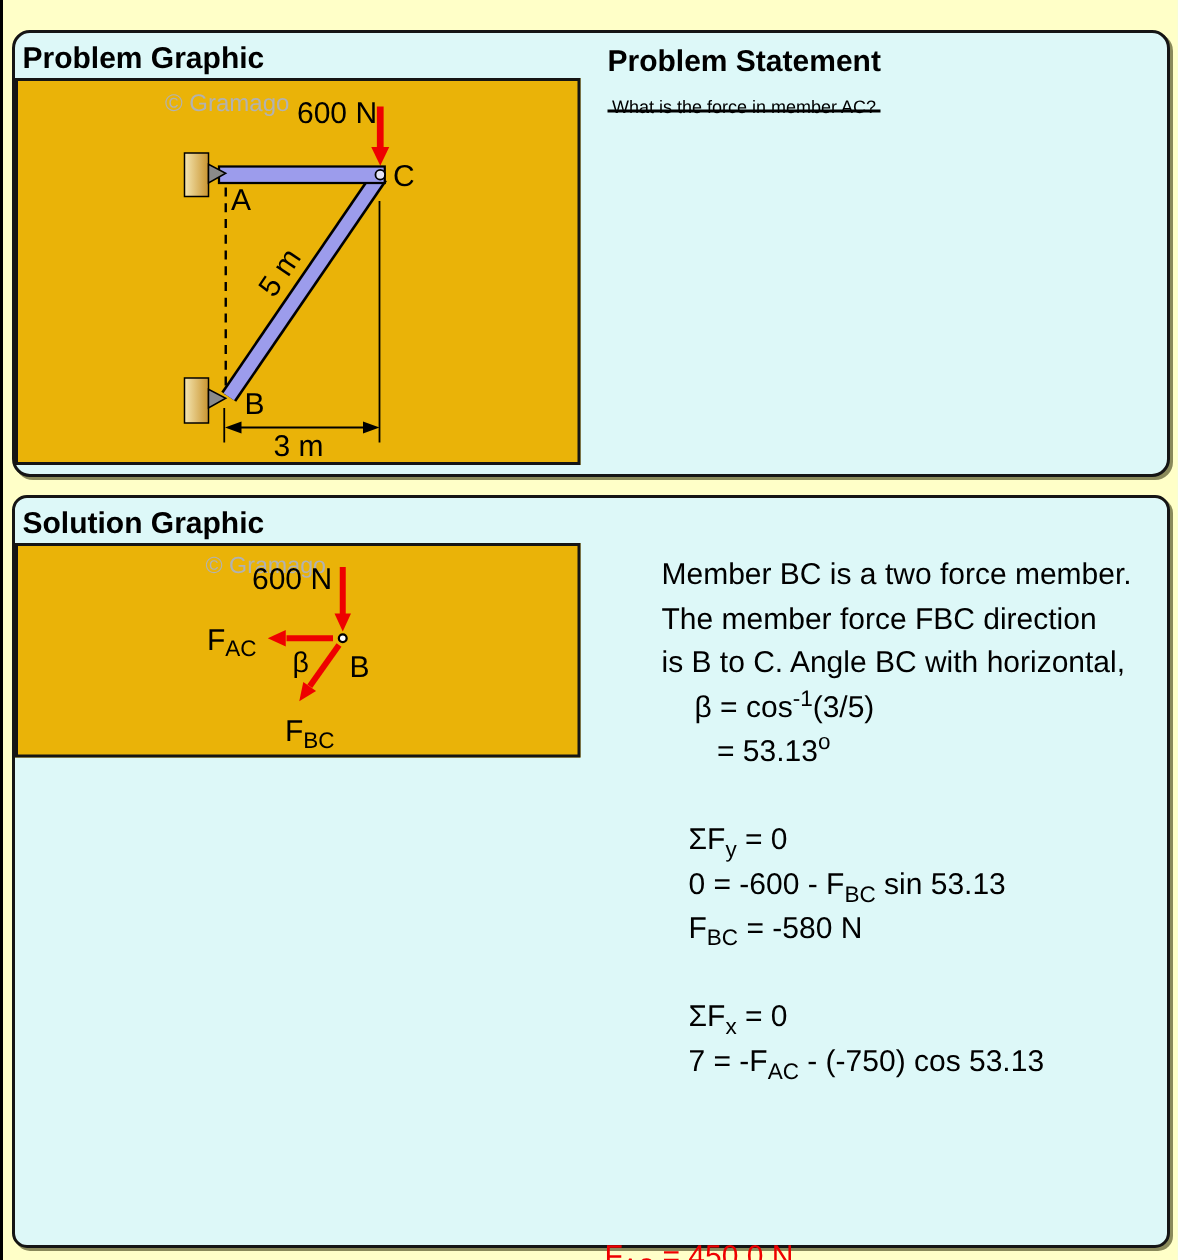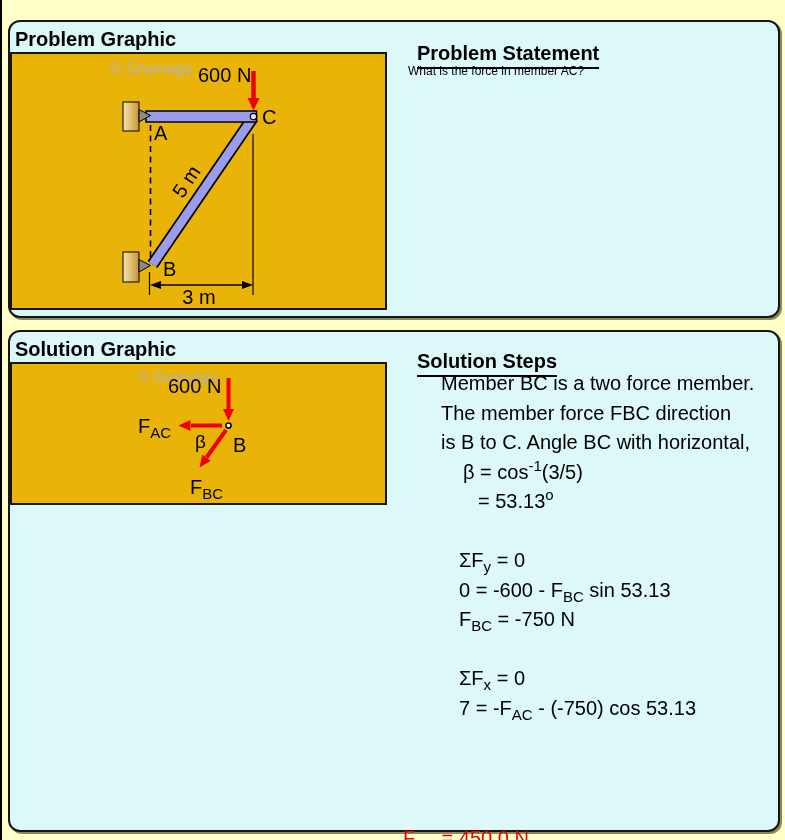--- a/index.html
+++ b/index.html
@@ -4,32 +4,32 @@
 <style>
   html,body{margin:0;padding:0;background:#FFFFC8;}
   .page{position:relative;width:785px;height:840px;background:#FFFFC8;
         font-family:"Liberation Sans",sans-serif;color:#000;overflow:hidden;}
   .page::before{content:"";position:absolute;left:0;top:0;width:2px;height:100%;background:#000;}
 
   .panel{position:absolute;left:8px;width:768px;background:#DDF8F8;
          border:2px solid #151515;border-radius:12px;
          box-shadow:2px 2px 0 rgba(40,40,0,0.55);}
   .panel-problem{top:20px;height:294px;}
-  .panel-solution{top:330px;height:498px;}
+  .panel-solution{top:330px;height:498px;border-radius:10px;}
 
   .panel-heading{position:absolute;left:5px;top:6px;margin:0;
                  font-size:20px;font-weight:bold;white-space:nowrap;}
 
   .gbox{position:absolute;left:0;background:#eab308;border:2px solid #151515;}
   .gbox-problem{top:30px;width:373px;height:254px;}
   .gbox-solution{top:30px;width:373px;height:139px;}
   .gbox svg{display:block;}
 
-  .col-heading{position:absolute;left:395px;margin:12px;font-size:20px;font-weight:bold;
-               border-bottom:2px solid #000;padding-bottom:2px;white-space:nowrap;}
+  .col-heading{position:absolute;left:395px;margin:0;font-size:20px;font-weight:bold;
+               border-bottom:2px solid #000;padding-bottom:20px;white-space:nowrap;}
   .panel-problem .col-heading{top:8px;}
   .panel-solution .col-heading{top:6px;}
 
   .statement-text{position:absolute;left:398px;top:42px;margin:0;font-size:12px;white-space:nowrap;}
 
   .steps{position:absolute;left:393px;top:37px;width:372px;
          font-size:20px;line-height:29.5px;margin-left:38px;}
   .steps .line{white-space:nowrap;height:29.5px;}
   .steps .blank{height:29.5px;}
   .steps .indent-a{padding-left:22px;}
@@ -140,32 +140,31 @@
         <text x="126" y="69" font-size="20" fill="#000"><tspan>F</tspan><tspan font-size="15" dy="4.5">AC</tspan></text>
 
         <text x="183" y="84" font-size="19" fill="#000">β</text>
 
         <text x="221" y="87.5" font-size="20" fill="#000">B</text>
 
         <text x="178" y="130" font-size="20" fill="#000"><tspan>F</tspan><tspan font-size="15" dy="4.5">BC</tspan></text>
       </svg>
     </div>
 
-    <h2 class="col-heading">Solution Steps</h2>
 
     <div class="steps">
       <div class="line">Member BC is a two force member.</div>
       <div class="line">The member force FBC direction</div>
       <div class="line">is B to C. Angle BC with horizontal,</div>
       <div class="line indent-a"><span>β = cos</span><sup>-1</sup><span>(3/5)</span></div>
       <div class="line indent-b"><span>= 53.13</span><sup>o</sup></div>
       <div class="blank"></div>
       <div class="line indent-c"><span>ΣF</span><sub>y</sub><span> = 0</span></div>
       <div class="line indent-c"><span>0 = -600 - F</span><sub>BC</sub><span> sin 53.13</span></div>
-      <div class="line indent-c"><span>F</span><sub>BC</sub><span> = -750 N</span></div>
+      <div class="line indent-c"><span>F</span><sub>BC</sub><span> = -580 N</span></div>
       <div class="blank"></div>
       <div class="line indent-c"><span>ΣF</span><sub>x</sub><span> = 0</span></div>
       <div class="line indent-c"><span>7 = -F</span><sub>AC</sub><span> - (-750) cos 53.13</span></div>
     </div>
 
     <div class="result"><span>F</span><sub>AC</sub><span> = 450.0 N</span></div>
   </section>
 
 </div>
 

